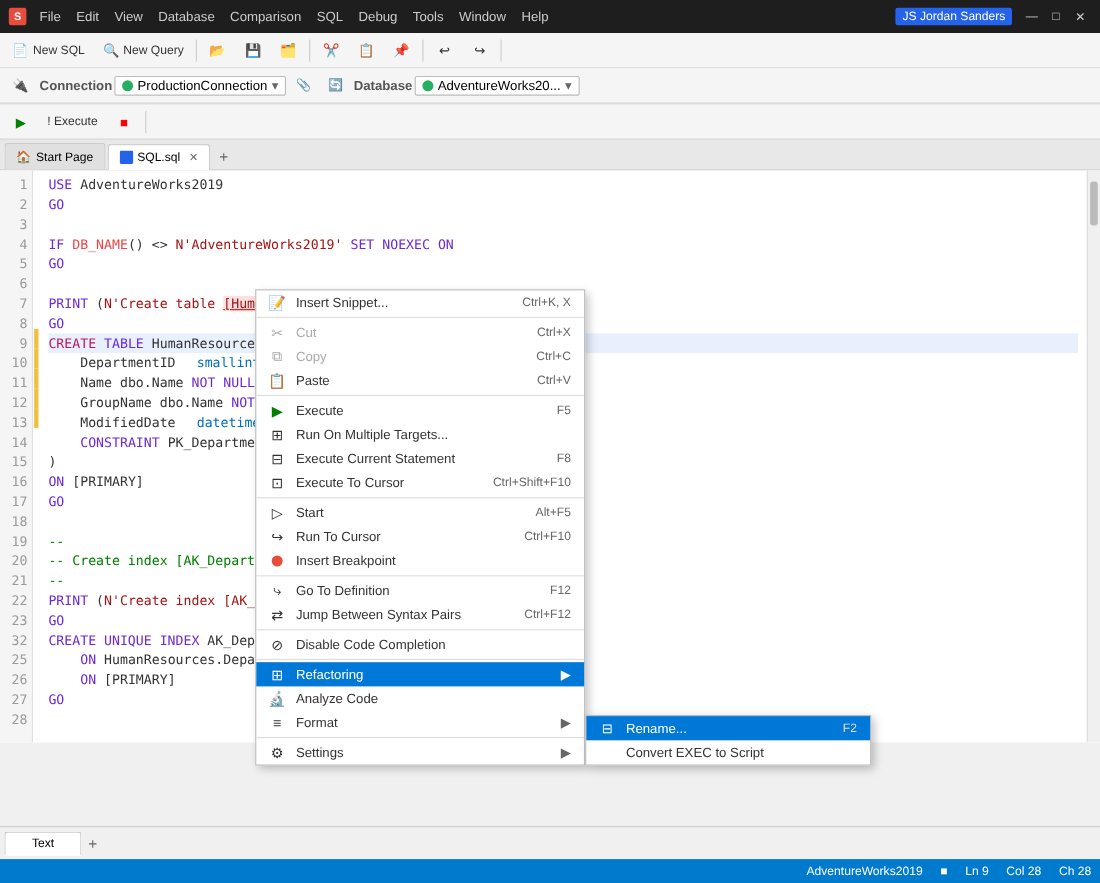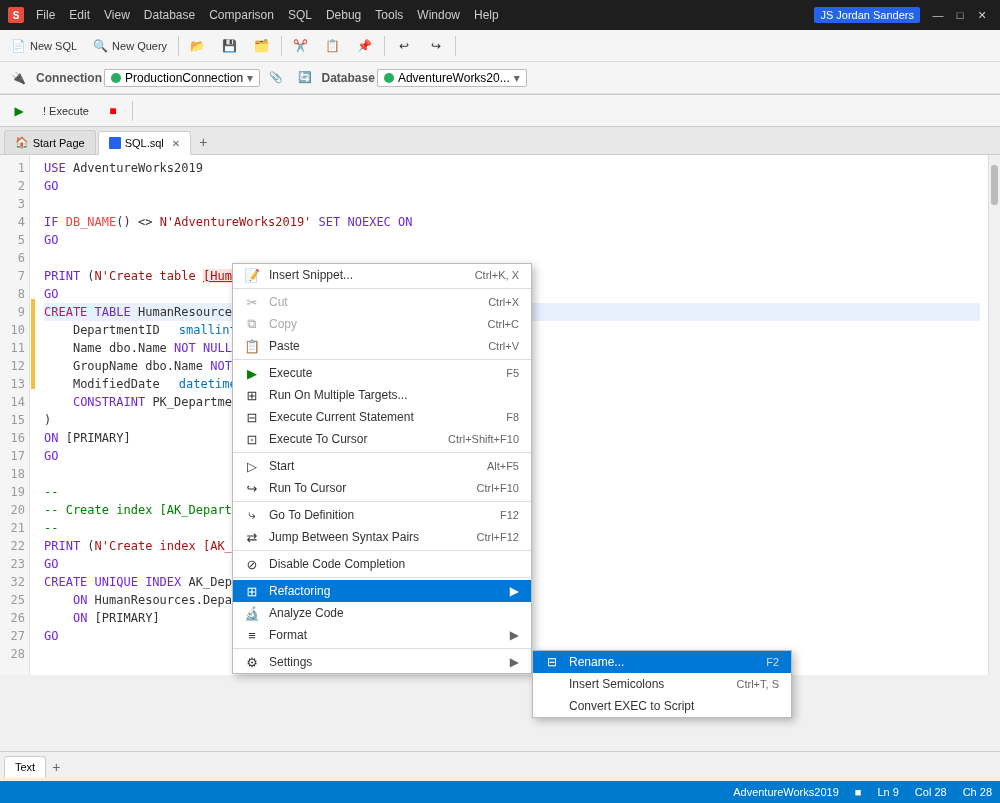--- a/index.html
+++ b/index.html
@@ -110,21 +110,21 @@
     .sub-item.highlighted { background: #0078d7; color: white; }
     .sub-shortcut { margin-left: auto; color: #666; font-size: 11px; }
     .sub-item.highlighted .sub-shortcut { color: #ddd; }
 
     
     .status-bar { height: 22px; background: #007acc; display: flex; align-items: center; padding: 0 8px; color: white; font-size: 11px; gap: 16px; position: absolute; bottom: 0; left: 0; right: 0; }
     .status-right { margin-left: auto; display: flex; gap: 16px; }
 
     
     .bottom-tab-bar { height: 30px; background: #f0f0f0; border-top: 1px solid #ccc; display: flex; align-items: center; padding: 0 4px; position: absolute; bottom: 22px; left: 0; right: 0; }
-    .bottom-tab { padding: 4px 10px; border: 1px solid transparent; font-size: 11px; cursor: pointer; border-radius: 3px 3px 0 0; }
+    .bottom-tab { padding: 4px 24px; border: 1px solid transparent; font-size: 11px; cursor: pointer; border-radius: 3px 3px 0 0; }
     .bottom-tab.active { background: white; border-color: #ccc; border-bottom-color: white; }
     .bottom-plus { padding: 2px 6px; font-size: 14px; color: #666; cursor: pointer; }
 
     .editor-wrapper { position: relative; flex: 1; display: flex; flex-direction: column; }
 
     .highlight-line { background: #e8f0fe; }
 
     .ctx-red-dot { width: 10px; height: 10px; border-radius: 50%; background: #e74c3c; display: inline-block; }
 
     .toolbar-row2 .tb-btn { font-size: 11px; }
@@ -383,20 +383,26 @@
   <div class="ctx-item">
     <span class="ctx-icon">▷</span>
     <span>Start</span>
     <span class="ctx-shortcut">Alt+F5</span>
   </div>
   <div class="ctx-item">
     <span class="ctx-icon">↪</span>
     <span>Run To Cursor</span>
     <span class="ctx-shortcut">Ctrl+F10</span>
   </div>
+  <div class="ctx-item">
+    <span class="ctx-icon">
+        <span class="ctx-red-dot"></span>
+      </span>
+    <span>Insert Breakpoint</span>
+  </div>
   <div class="ctx-sep"></div>
   <div class="ctx-item">
     <span class="ctx-icon">⤷</span>
     <span>Go To Definition</span>
     <span class="ctx-shortcut">F12</span>
   </div>
   <div class="ctx-item">
     <span class="ctx-icon">⇄</span>
     <span>Jump Between Syntax Pairs</span>
     <span class="ctx-shortcut">Ctrl+F12</span>
@@ -427,24 +433,20 @@
     <span>Settings</span>
     <span class="ctx-arrow">▶</span>
   </div>
 </div>
 
 <div class="sub-menu">
   <div class="sub-item highlighted">
     <span style="position:absolute;left:10px;width:18px;height:18px;display:flex;align-items:center;justify-content:center;">⊟</span>
     <span>Rename...</span>
     <span class="sub-shortcut">F2</span>
-  </div>
-  <div class="sub-item">
-    <span>Insert Semicolons</span>
-    <span class="sub-shortcut">Ctrl+T, S</span>
   </div>
   <div class="sub-item">
     <span>Convert EXEC to Script</span>
   </div>
 </div>
 
 <div class="bottom-tab-bar">
   <div class="bottom-tab active">Text</div>
   <div class="bottom-plus">+</div>
 </div>

